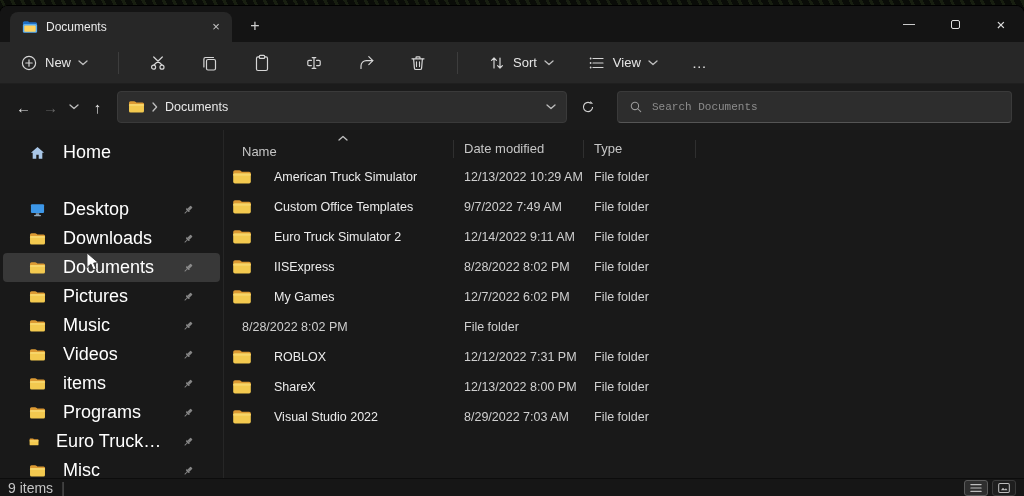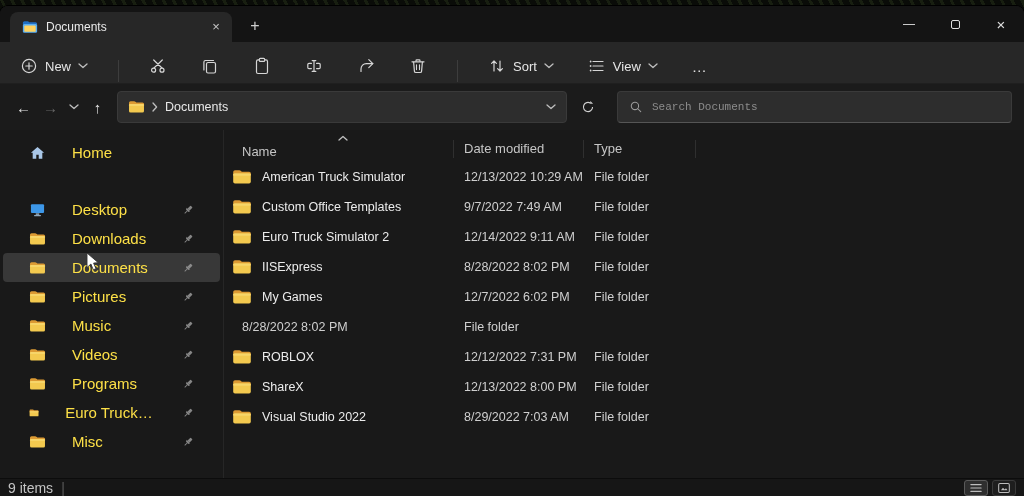--- a/index.html
+++ b/index.html
@@ -18,21 +18,21 @@
     display:flex;align-items:center;gap:8px;padding:0 6px 0 12px}
   .tab-title{font-size:12px;color:#eaeaea;flex:1;white-space:nowrap;overflow:hidden}
   .tab-close{width:20px;height:20px;border:0;background:transparent;color:#c6c6c6;font-size:13px;line-height:18px;text-align:center;border-radius:4px}
   .newtab-btn{width:26px;height:26px;margin:0 0 3px 10px;border:0;background:transparent;color:#cfcfcf;font-size:16px}
   .win-controls{position:absolute;right:0;top:0;height:36px;display:flex}
   .win-btn{width:46px;height:100%;border:0;background:transparent;color:#e0e0e0;font-size:12px;
     display:flex;align-items:center;justify-content:center}
   .max-box{width:9px;height:9px;border:1px solid #e0e0e0;border-radius:2px;display:block}
 
   
-  .toolbar{height:42px;background:#272727;display:flex;align-items:flex-end;padding:1px 10px;gap:14px;flex:0 0 auto;border-bottom:1px solid #1f1f1f}
+  .toolbar{height:42px;background:#272727;display:flex;align-items:center;padding:8px 10px;gap:14px;flex:0 0 auto;border-bottom:1px solid #1f1f1f}
   .tbtn{display:flex;align-items:center;gap:7px;height:32px;padding:0 10px;border:0;border-radius:5px;background:transparent;color:#e6e6e6;font-size:13px}
   .icon-btn{width:38px;justify-content:center;padding:0}
   .tb-sep{width:1px;height:22px;background:#3d3d3d;margin:0 6px}
   .chev{color:#bdbdbd}
   .more-label{font-size:15px;color:#e0e0e0;letter-spacing:1px}
 
   
   .addressrow{height:46px;background:#1b1b1b;display:flex;align-items:center;padding:0 10px;flex:0 0 auto}
   .nav-btn{width:27px;height:28px;border:0;background:transparent;color:#e3e3e3;font-size:15px;border-radius:4px;
     display:flex;align-items:center;justify-content:center}
@@ -44,36 +44,36 @@
   .addr-caret{margin-left:auto;color:#bdbdbd}
   .refresh-btn{width:30px;height:28px;margin-left:6px;border:0;background:transparent;border-radius:4px;display:flex;align-items:center;justify-content:center}
   .searchbox{height:32px;flex:1;margin:0 2px 0 14px;background:#2d2d2d;border:1px solid #3a3a3a;border-bottom-color:#565656;border-radius:4px;
     display:flex;align-items:center;gap:9px;padding:0 11px}
   .searchbox input{flex:1;border:0;outline:none;background:transparent;color:#e6e6e6;font-size:11px;font-family:Liberation Mono, monospace}
   .searchbox input::placeholder{color:#8c8c8c}
 
   
   .main{flex:1;display:flex;min-height:0}
   .sidebar{width:224px;flex:0 0 224px;border-right:1px solid #262626;padding-top:8px;overflow:hidden}
-  .side-item{height:29px;margin:0 3px;border-radius:4px;display:flex;align-items:center;gap:26px;
-    padding:0 8px 0 26px;color:#fde047;font-size:15px;white-space:nowrap}
+  .side-item{height:29px;margin:0 3px;border-radius:4px;display:flex;align-items:center;gap:17px;
+    padding:0 8px 0 26px;color:#ffffff;font-size:18px;white-space:nowrap}
   .side-item.selected{background:#383838}
   .side-sep{height:28px}
   .side-label{overflow:hidden;text-overflow:ellipsis}
   .pin{margin-left:auto;margin-right:18px;opacity:.85;flex:0 0 auto}
 
   .content{flex:1;padding:4px 0 0 8px;min-width:0}
   .list-header{display:grid;grid-template-columns:222px 130px 112px 80px;height:28px;align-items:center;color:#c6c6c6;font-size:13px}
   .hcell{height:100%;display:flex;align-items:center;padding-left:10px;position:relative}
   .hcell::after{content:"";position:absolute;right:0;top:6px;bottom:4px;width:1px;background:#2f2f2f}
   .sort-caret{position:absolute;top:1px;left:50%;transform:translateX(-50%);color:#bdbdbd}
   .hlabel{margin-top:6px}
   .file-row{display:grid;grid-template-columns:222px 130px 112px 80px;height:30px;align-items:center;border-radius:4px;font-size:12.5px;color:#cfcfcf}
   .cell{padding-left:10px;white-space:nowrap;overflow:hidden;text-overflow:ellipsis}
-  .cell.name{display:flex;align-items:center;gap:10px;color:#ececec;padding-left:0}
+  .cell.name{display:flex;align-items:center;gap:22px;color:#ececec;padding-left:0}
 
   
   .statusbar{height:18px;background:#161616;border-top:1px solid #0c0c0c;display:flex;align-items:center;padding:0 8px;gap:8px;
     color:#c4c4c4;font-size:14px;flex:0 0 auto}
   .status-sep{color:#5a5a5a}
   .view-toggles{margin-left:auto;display:flex;gap:4px}
   .view-toggle{width:24px;height:16px;border:1px solid #3a3a3a;border-radius:3px;background:#1e1e1e;display:flex;align-items:center;justify-content:center;padding:0}
   .view-toggle.active{background:#2e2e2e;border-color:#5a5a5a}
 
   
@@ -365,20 +365,29 @@
             </svg>
           <span class="side-label">Videos</span>
           <svg class="ic12 pin">
               <use href="#i-pin"></use>
             </svg>
         </div>
         <div class="side-item">
           <svg class="ic17" viewBox="0 0 20 16">
               <use href="#i-folder"></use>
             </svg>
+          <span class="side-label">items</span>
+          <svg class="ic12 pin">
+              <use href="#i-pin"></use>
+            </svg>
+        </div>
+        <div class="side-item">
+          <svg class="ic17" viewBox="0 0 20 16">
+              <use href="#i-folder"></use>
+            </svg>
           <span class="side-label">Programs</span>
           <svg class="ic12 pin">
               <use href="#i-pin"></use>
             </svg>
         </div>
         <div class="side-item">
           <svg class="ic17" viewBox="0 0 20 16">
               <use href="#i-folder"></use>
             </svg>
           <span class="side-label">Euro Truck Simulator 2</span>

